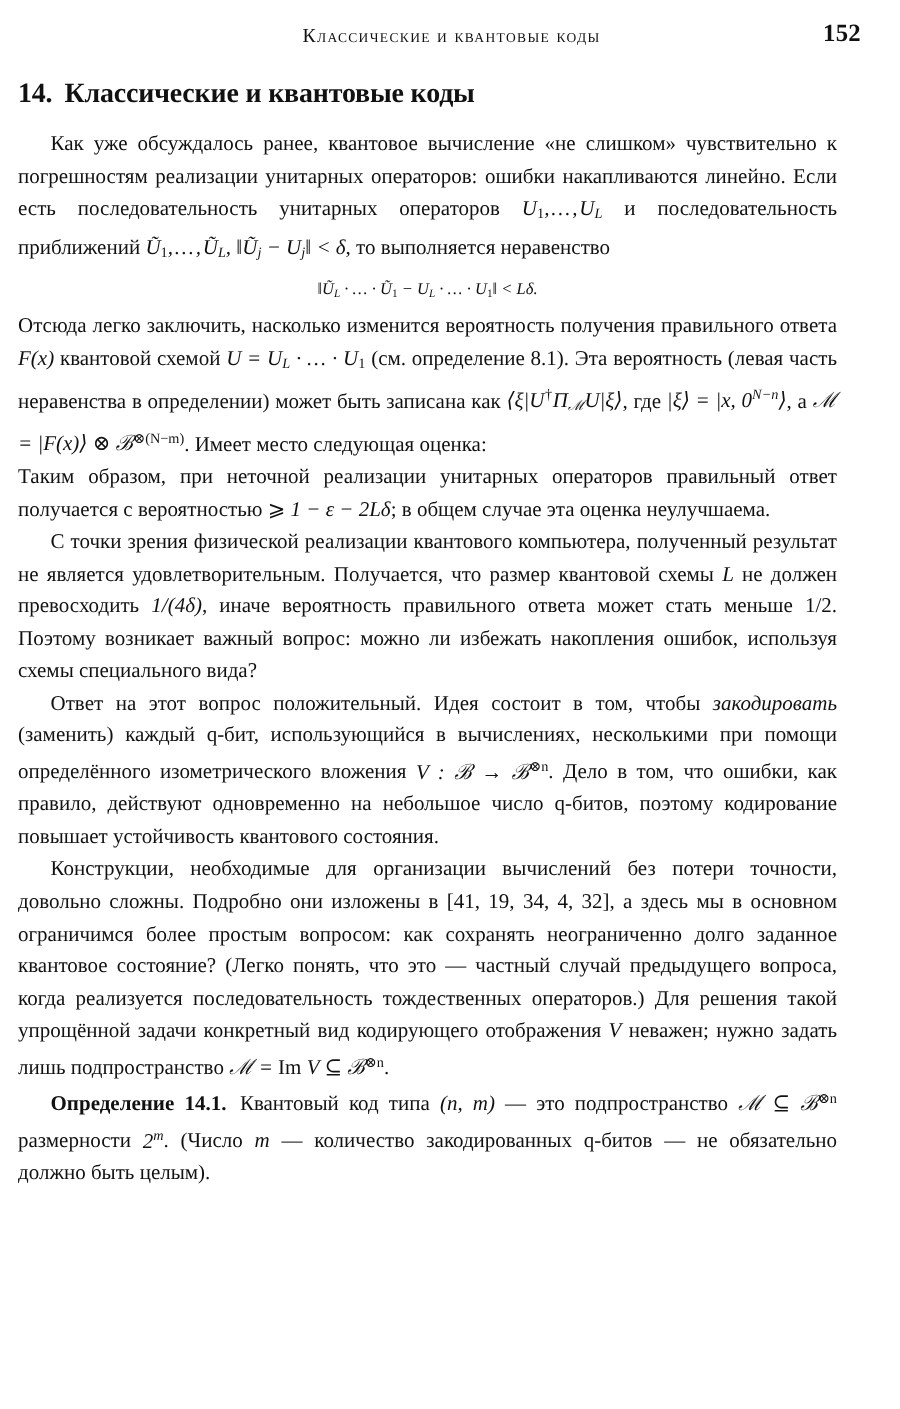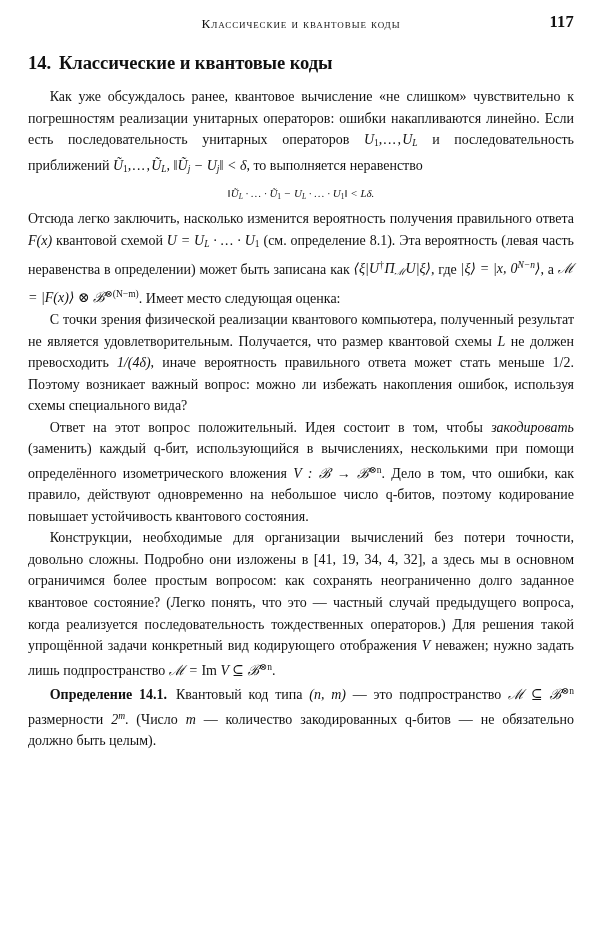--- a/index.html
+++ b/index.html
@@ -47,21 +47,21 @@
     top: -4px;
     font-size: 16.5px;
     font-weight: 700;
     letter-spacing: 0.2px;
   }
 
   
   .column {
     position: absolute;
     top: 52px;
-    left: 28px;
+    left: 12px;
     width: 546px;
   }
 
   h2.section-title {
     margin: 0 0 13px 0;
     font-size: 18.6px;
     font-weight: 700;
     letter-spacing: -0.1px;
     line-height: 1.15;
   }
@@ -101,38 +101,39 @@
 
   
 </style>
 </head>
 <body>
 
 <div class="page">
 
   <div class="running-head">
     <div class="rh-title">Классические и квантовые коды</div>
-    <div class="rh-pageno">117</div>
+    <div class="rh-pageno">152</div>
   </div>
 
   <div class="column">
 
     <h2 class="section-title">
       <span class="num">14.</span><span>Классические и квантовые коды</span>
     </h2>
 
     <p class="para indent"><span>Как уже обсуждалось ранее, квантовое вычисление «не слишком» чувствительно к погрешностям реализации унитарных операторов: ошибки накапливаются линейно. Если есть последовательность унитарных операторов </span><span class="m">U<span class="subr">1</span>, . . . , U<span class="sub">L</span></span><span> и последовательность приближений </span><span class="m">Ũ<span class="subr">1</span>, . . . , Ũ<span class="sub">L</span>, ‖Ũ<span class="sub">j</span> − U<span class="sub">j</span>‖ &lt; δ</span><span>, то выполняется неравенство</span></p>
 
     <div class="display-eq">
       <span class="m">‖Ũ<span class="sub">L</span> · . . . · Ũ<span class="subr">1</span> − U<span class="sub">L</span> · . . . · U<span class="subr">1</span>‖ &lt; Lδ.</span>
     </div>
 
     <p class="para noindent"><span>Отсюда легко заключить, насколько изменится вероятность получения правильного ответа </span><span class="m">F(x)</span><span> квантовой схемой </span><span class="m">U = U<span class="sub">L</span> · . . . · U<span class="subr">1</span></span><span> (см. определение 8.1). Эта вероятность (левая часть неравенства в определении) может быть записана как </span><span class="m">⟨ξ|U<span class="supr">†</span>Π<span class="sub">ℳ</span>U|ξ⟩</span><span>, где </span><span class="m">|ξ⟩ = |x, 0<span class="sup">N−n</span>⟩</span><span>, а </span><span class="m">ℳ = |F(x)⟩ ⊗ ℬ<span class="supr">⊗(N−m)</span></span><span>. Имеет место следующая оценка:</span></p>
 
 
+    <p class="para noindent"><span>Таким образом, при неточной реализации унитарных операторов правильный ответ получается с вероятностью ⩾ </span><span class="m">1 − ε − 2Lδ</span><span>; в общем случае эта оценка неулучшаема.</span></p>
 
     <p class="para indent"><span>С точки зрения физической реализации квантового компьютера, полученный результат не является удовлетворительным. Получается, что размер квантовой схемы </span><span class="m">L</span><span> не должен превосходить </span><span class="m">1/(4δ)</span><span>, иначе вероятность правильного ответа может стать меньше 1/2. Поэтому возникает важный вопрос: можно ли избежать накопления ошибок, используя схемы специального вида?</span></p>
 
     <p class="para indent"><span>Ответ на этот вопрос положительный. Идея состоит в том, чтобы </span><span class="it">закодировать</span><span> (заменить) каждый q-бит, использующийся в вычислениях, несколькими при помощи определённого изометрического вложения </span><span class="m">V : ℬ → ℬ<span class="supr">⊗n</span></span><span>. Дело в том, что ошибки, как правило, действуют одновременно на небольшое число q-битов, поэтому кодирование повышает устойчивость квантового состояния.</span></p>
 
     <p class="para indent"><span>Конструкции, необходимые для организации вычислений без потери точности, довольно сложны. Подробно они изложены в [41, 19, 34, 4, 32], а здесь мы в основном ограничимся более простым вопросом: как сохранять неограниченно долго заданное квантовое состояние? (Легко понять, что это — частный случай предыдущего вопроса, когда реализуется последовательность тождественных операторов.) Для решения такой упрощённой задачи конкретный вид кодирующего отображения </span><span class="m">V</span><span> неважен; нужно задать лишь подпространство </span><span class="m">ℳ = <span class="op">Im</span> V ⊆ ℬ<span class="supr">⊗n</span></span><span>.</span></p>
 
     <p class="para indent"><span class="defn-label">Определение 14.1.</span><span class="defn-gap"></span><span>Квантовый код типа </span><span class="m">(n, m)</span><span> — это подпространство </span><span class="m">ℳ ⊆ ℬ<span class="supr">⊗n</span></span><span> размерности </span><span class="m">2<span class="sup">m</span></span><span>. (Число </span><span class="m">m</span><span> — количество закодированных q-битов — не обязательно должно быть целым).</span></p>
 
   </div>

